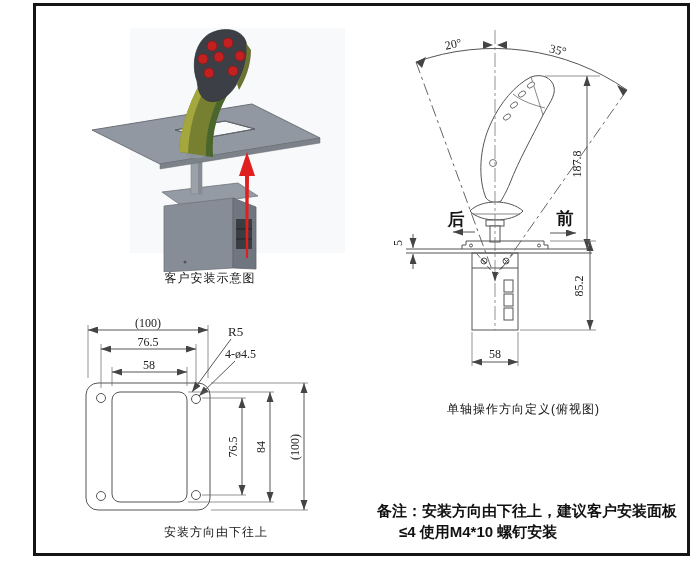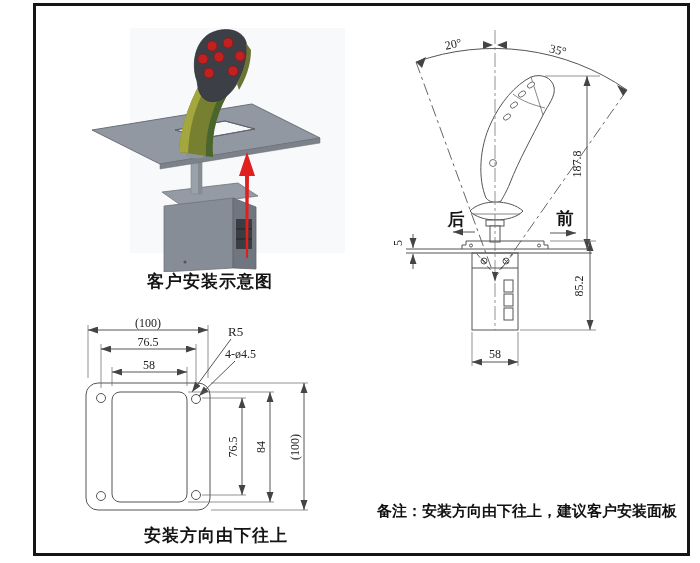--- a/index.html
+++ b/index.html
@@ -1,21 +1,21 @@
 <!DOCTYPE html>
 <html><head>
 <meta charset="utf-8">
 <style>
   html,body{margin:0;padding:0;background:#ffffff;}
   .stage{position:relative;width:700px;height:563px;background:#ffffff;
          font-family:"Liberation Sans",sans-serif;overflow:hidden;}
   .frame{position:absolute;left:33px;top:3px;width:657px;height:553px;
          border:3px solid #151515;box-sizing:border-box;background:#ffffff;}
   .fig{position:absolute;}
-  .cap{position:absolute;font-weight:bold;font-size:17px;color:#141414;
+  .cap{position:absolute;font-weight:normal;font-size:12px;color:#141414;
        text-align:center;letter-spacing:1px;white-space:nowrap;}
   .note{position:absolute;left:377px;top:500px;width:318px;font-weight:bold;
         font-size:15px;color:#111;line-height:21px;}
   .note .l2{padding-left:22px;}
   svg .thin{stroke:#555;stroke-width:1;fill:none;}
   svg .dim{stroke:#444;stroke-width:0.9;fill:none;}
   svg .ext{stroke:#666;stroke-width:0.7;fill:none;}
   svg text.d{font-family:"Liberation Serif",serif;font-size:12px;fill:#222;}
   svg text.cjk{font-family:"Liberation Sans",sans-serif;font-weight:bold;
                font-size:17px;fill:#141414;}
@@ -149,20 +149,21 @@
       <line class="dim" x1="20" y1="210" x2="20" y2="224" marker-end="url(#d-arE)"></line>
       <line class="dim" x1="20" y1="245" x2="20" y2="230" marker-end="url(#d-arE)"></line>
       <text class="d" x="9" y="219" text-anchor="middle" transform="rotate(-90 9 219)">5</text>
 
       <text class="cjk" x="63" y="201" text-anchor="middle">后</text>
       <line class="dim" x1="82" y1="208" x2="60" y2="208" marker-end="url(#d-arE)"></line>
       <text class="cjk" x="172" y="200" text-anchor="middle">前</text>
       <line class="dim" x1="157" y1="209" x2="183" y2="209" marker-end="url(#d-arE)"></line>
     </g>
   </svg>
+  <div class="cap" style="left:401px;top:401px;width:245px;">单轴操作方向定义(俯视图)</div>
 
   <svg class="fig" style="left:78px;top:312px;" width="240" height="206" viewBox="0 0 240 206">
     <defs>
       <marker id="c-arE" markerWidth="11" markerHeight="8" refX="10" refY="3.5" orient="auto" markerUnits="userSpaceOnUse">
         <path d="M0,0 L10,3.5 L0,7 Z" fill="#444"></path>
       </marker>
       <marker id="c-arS" markerWidth="11" markerHeight="8" refX="0" refY="3.5" orient="auto" markerUnits="userSpaceOnUse">
         <path d="M10,0 L0,3.5 L10,7 Z" fill="#444"></path>
       </marker>
     </defs>
@@ -209,14 +210,15 @@
       <line class="ext" x1="133" y1="71" x2="230" y2="71"></line>
       <line class="ext" x1="133" y1="198" x2="230" y2="198"></line>
       <line class="dim" x1="226" y1="71" x2="226" y2="198" marker-start="url(#c-arS)" marker-end="url(#c-arE)"></line>
       <text class="d" x="221" y="135" text-anchor="middle" transform="rotate(-90 221 135)">(100)</text>
     </g>
   </svg>
   <div class="cap" style="left:96px;top:524px;width:240px;">安装方向由下往上</div>
 
   <div class="note">
     <div class="l1">备注：安装方向由下往上，建议客户安装面板</div>
+    <div class="l2">≤4 使用M4*10 螺钉安装</div>
   </div>
 </div>
 
 </body></html>

